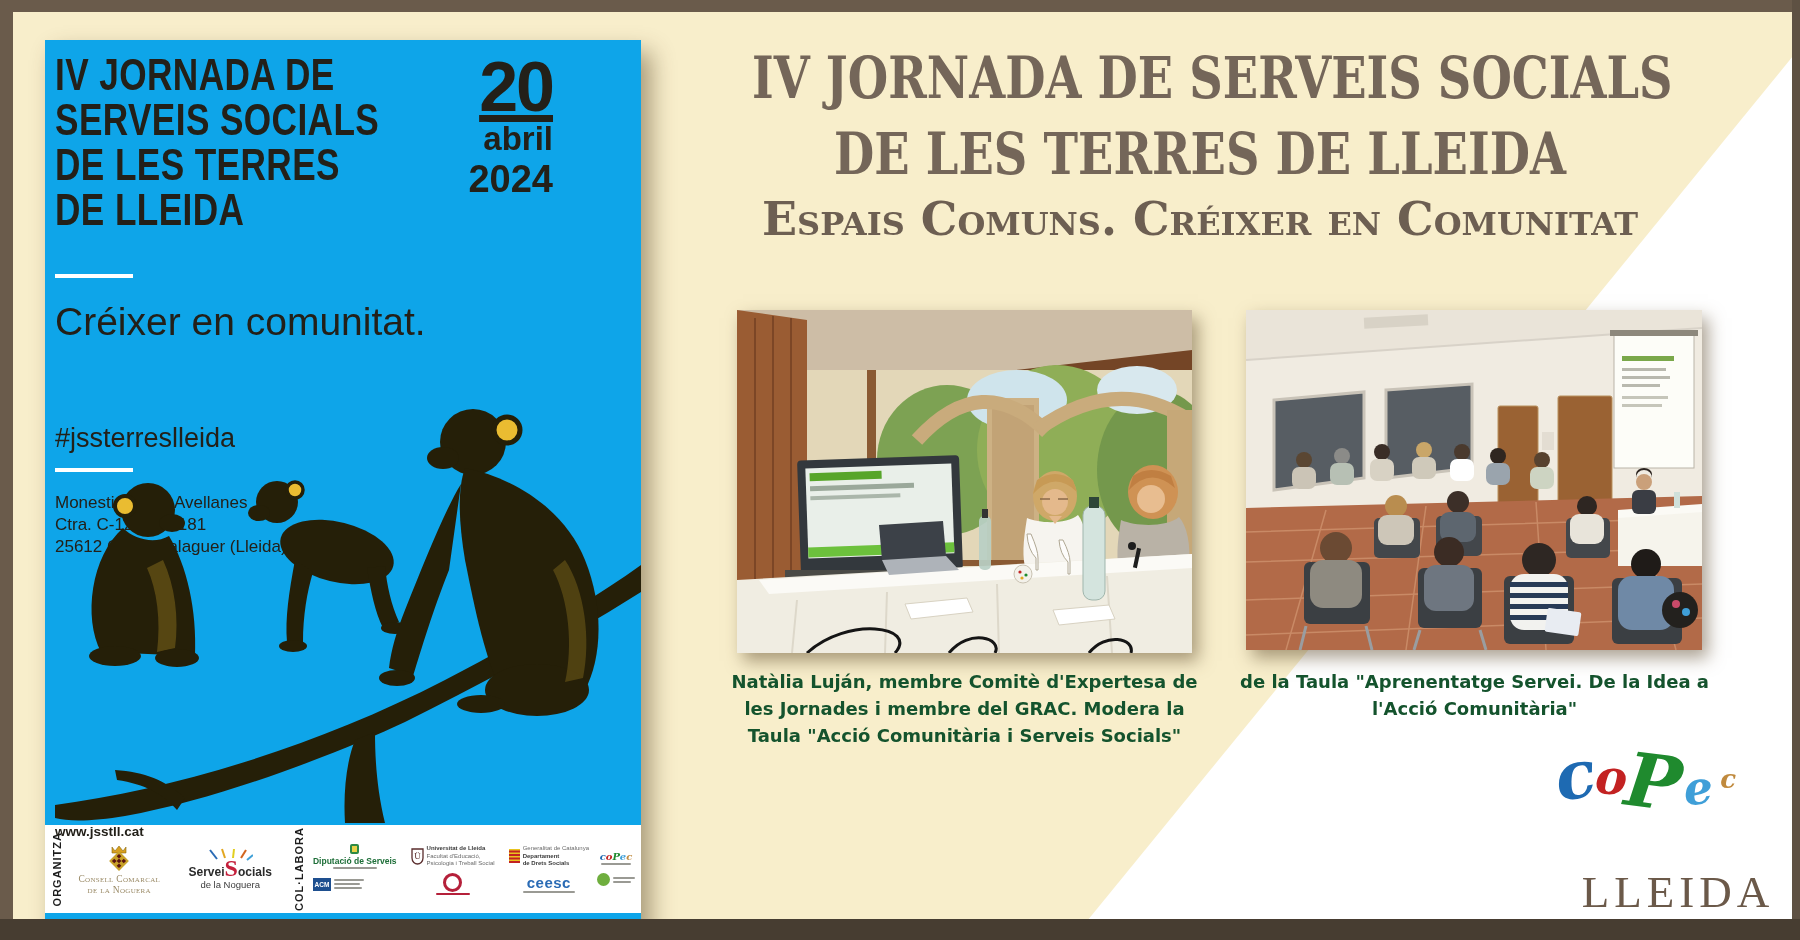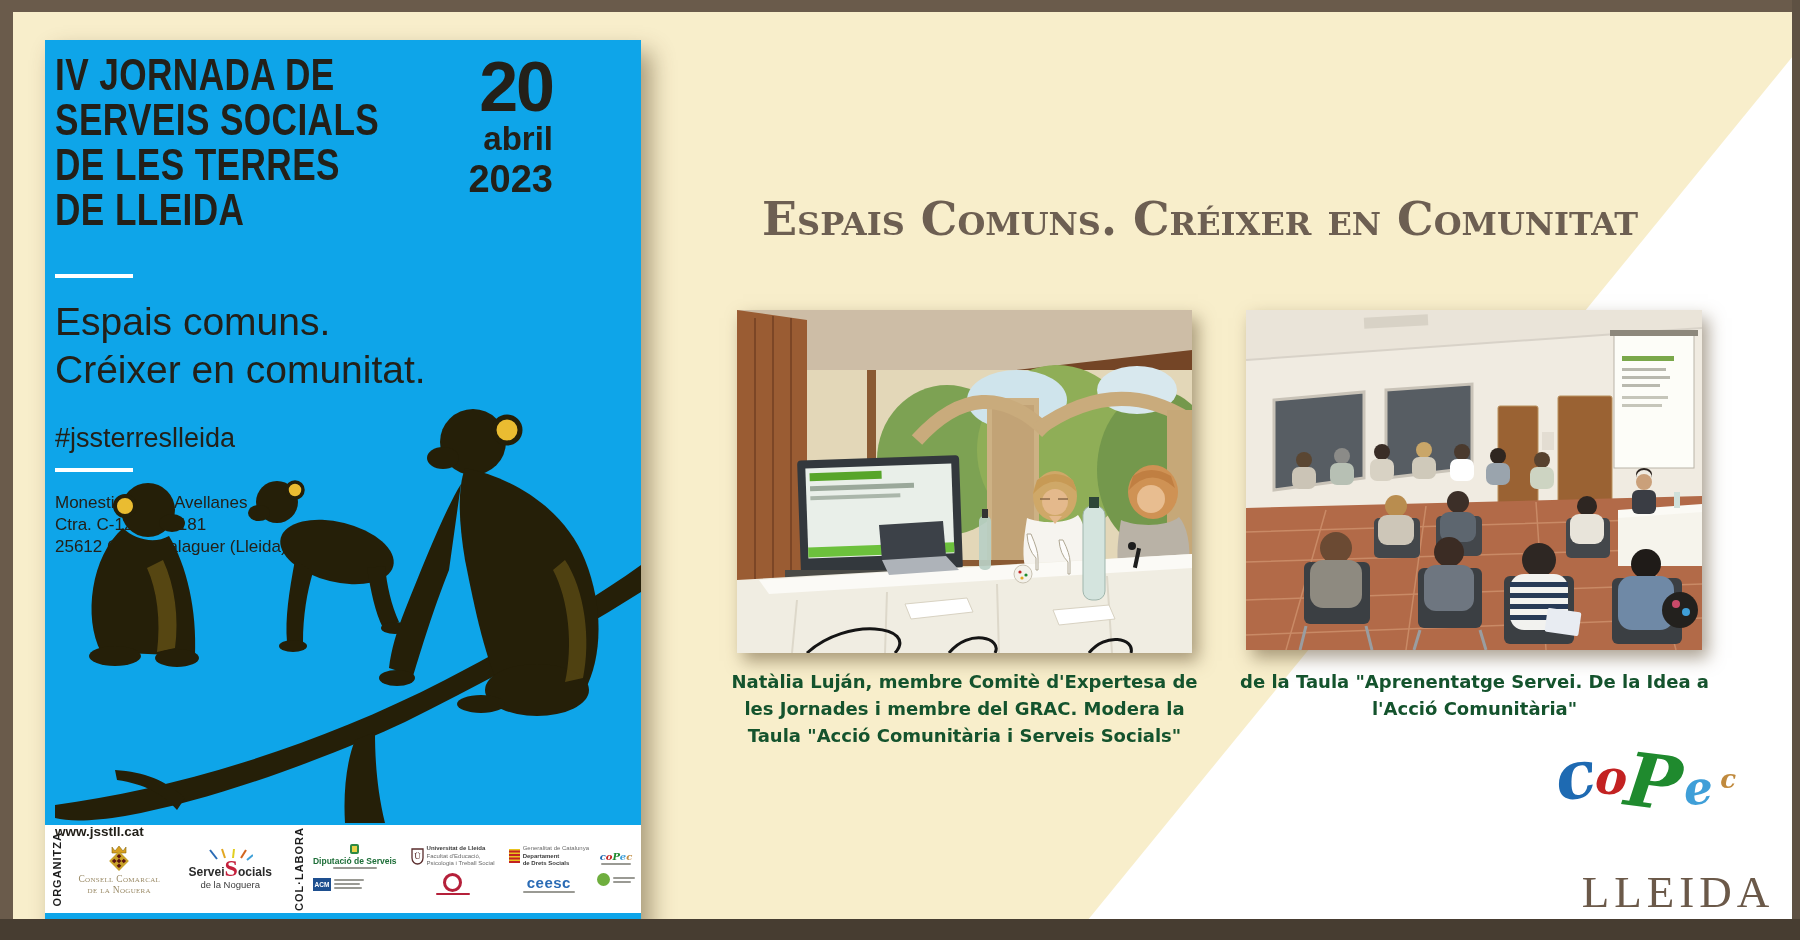--- a/index.html
+++ b/index.html
@@ -13,21 +13,21 @@
   .frame-bottom{left:0;top:919px;width:1800px;height:21px;background:#473d31;}
   
   .white-wedge{left:600px;top:12px;width:1192px;height:907px;background:#ffffff;
                clip-path:polygon(100% 5%,100% 100%,41% 100%);}
   
   .poster{left:45px;top:40px;width:596px;height:921px;background:#0ea5e9;
           box-shadow:10px 12px 22px rgba(70,52,20,.45);}
   .p-title{left:10px;top:12px;font-weight:700;font-size:44px;line-height:45px;
            color:#232019;transform:scaleX(.80);transform-origin:left top;white-space:nowrap;letter-spacing:.5px;}
   .p-date{right:88px;top:12px;text-align:right;color:#232019;font-weight:700;line-height:1;}
-  .p-date .day{font-size:70px;letter-spacing:-2px;}
+  .p-date .day{font-size:70px;letter-spacing:-2px;text-decoration:underline;}
   .p-date .month{font-size:33px;}
   .p-date .year{font-size:38px;margin-top:5px;}
   .p-rule{left:10px;width:78px;height:4px;background:#ffffff;}
   .p-tagline{left:10px;top:258px;font-size:39px;line-height:48px;color:#232019;font-weight:500;white-space:nowrap;}
   .p-hashtag{left:10px;top:383px;font-size:27px;color:#232019;font-weight:400;}
   .p-venue{left:10px;top:452px;font-size:17px;line-height:22px;color:#232019;font-weight:400;}
   .p-web{left:10px;top:784px;font-size:13.5px;color:#232019;font-weight:700;z-index:4;}
   .p-monkeys{left:0;top:320px;width:596px;height:463px;z-index:2;}
   
   .strip{left:0;top:785px;width:596px;height:88px;background:#ffffff;display:flex;
@@ -85,27 +85,26 @@
     <div class="abs p-title">
       <div>IV JORNADA DE</div>
       <div>SERVEIS SOCIALS</div>
       <div>DE LES TERRES</div>
       <div>DE LLEIDA</div>
     </div>
 
     <div class="abs p-date">
       <div class="day">20</div>
       <div class="month">abril</div>
-      <div class="year">2023</div>
+      <div class="year">2024</div>
     </div>
 
     <div class="abs p-rule" style="top:234px"></div>
 
     <div class="abs p-tagline">
-      <div>Espais comuns.</div>
       <div>Créixer en comunitat.</div>
     </div>
 
     <div class="abs p-hashtag">#jssterreslleida</div>
 
     <div class="abs p-rule" style="top:428px"></div>
 
     <div class="abs p-venue">
       <div>Monestir de les Avellanes</div>
       <div>Ctra. C-12, Km. 181</div>
@@ -258,20 +257,24 @@
           <div class="gdot"></div>
           <div class="lg" style="align-items:flex-start;gap:2px">
             <i class="microbar" style="width:22px"></i>
             <i class="microbar" style="width:18px"></i>
           </div>
         </div>
       </div>
     </div>
   </div>
 
+  <div class="abs panel-title">
+    <div>IV JORNADA DE SERVEIS SOCIALS</div>
+    <div>DE LES TERRES DE LLEIDA</div>
+  </div>
   <div class="abs panel-subtitle">Espais Comuns. Créixer en Comunitat</div>
 
   <div class="abs photo" style="left:737px;top:310px;width:455px;height:343px">
     <svg width="455" height="343" viewBox="0 0 455 343">
       <rect width="455" height="343" fill="#c8b894"></rect>
       <polygon points="0,0 455,0 455,42 0,96" fill="#cdbda6"></polygon>
       <polygon points="0,92 455,40 455,74 0,128" fill="#744526"></polygon>
       <rect x="70" y="60" width="385" height="232" fill="#e3d7b8"></rect>
       <g>
         <ellipse cx="210" cy="150" rx="70" ry="75" fill="#7da253"></ellipse>

